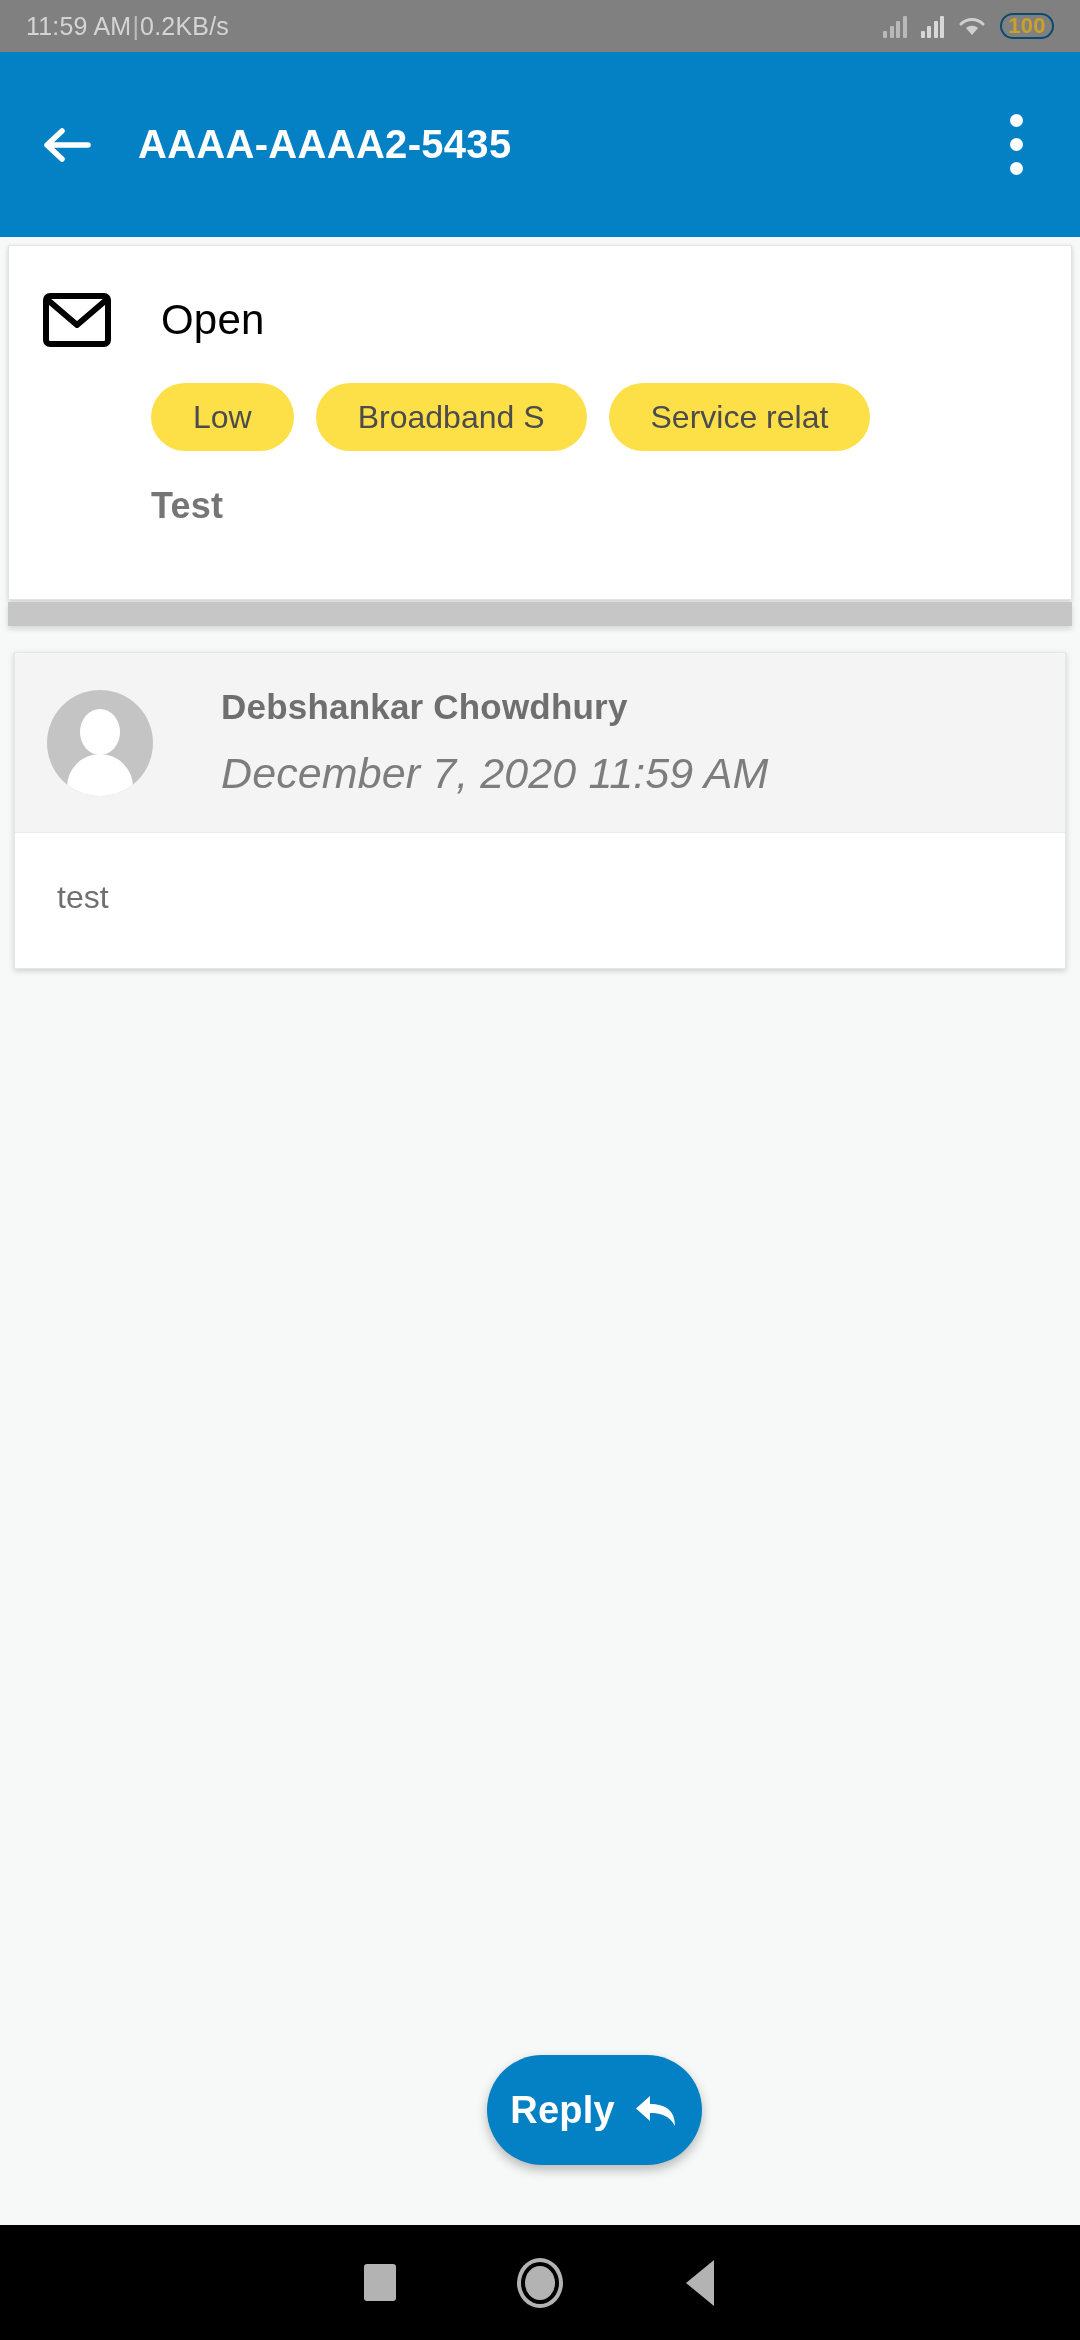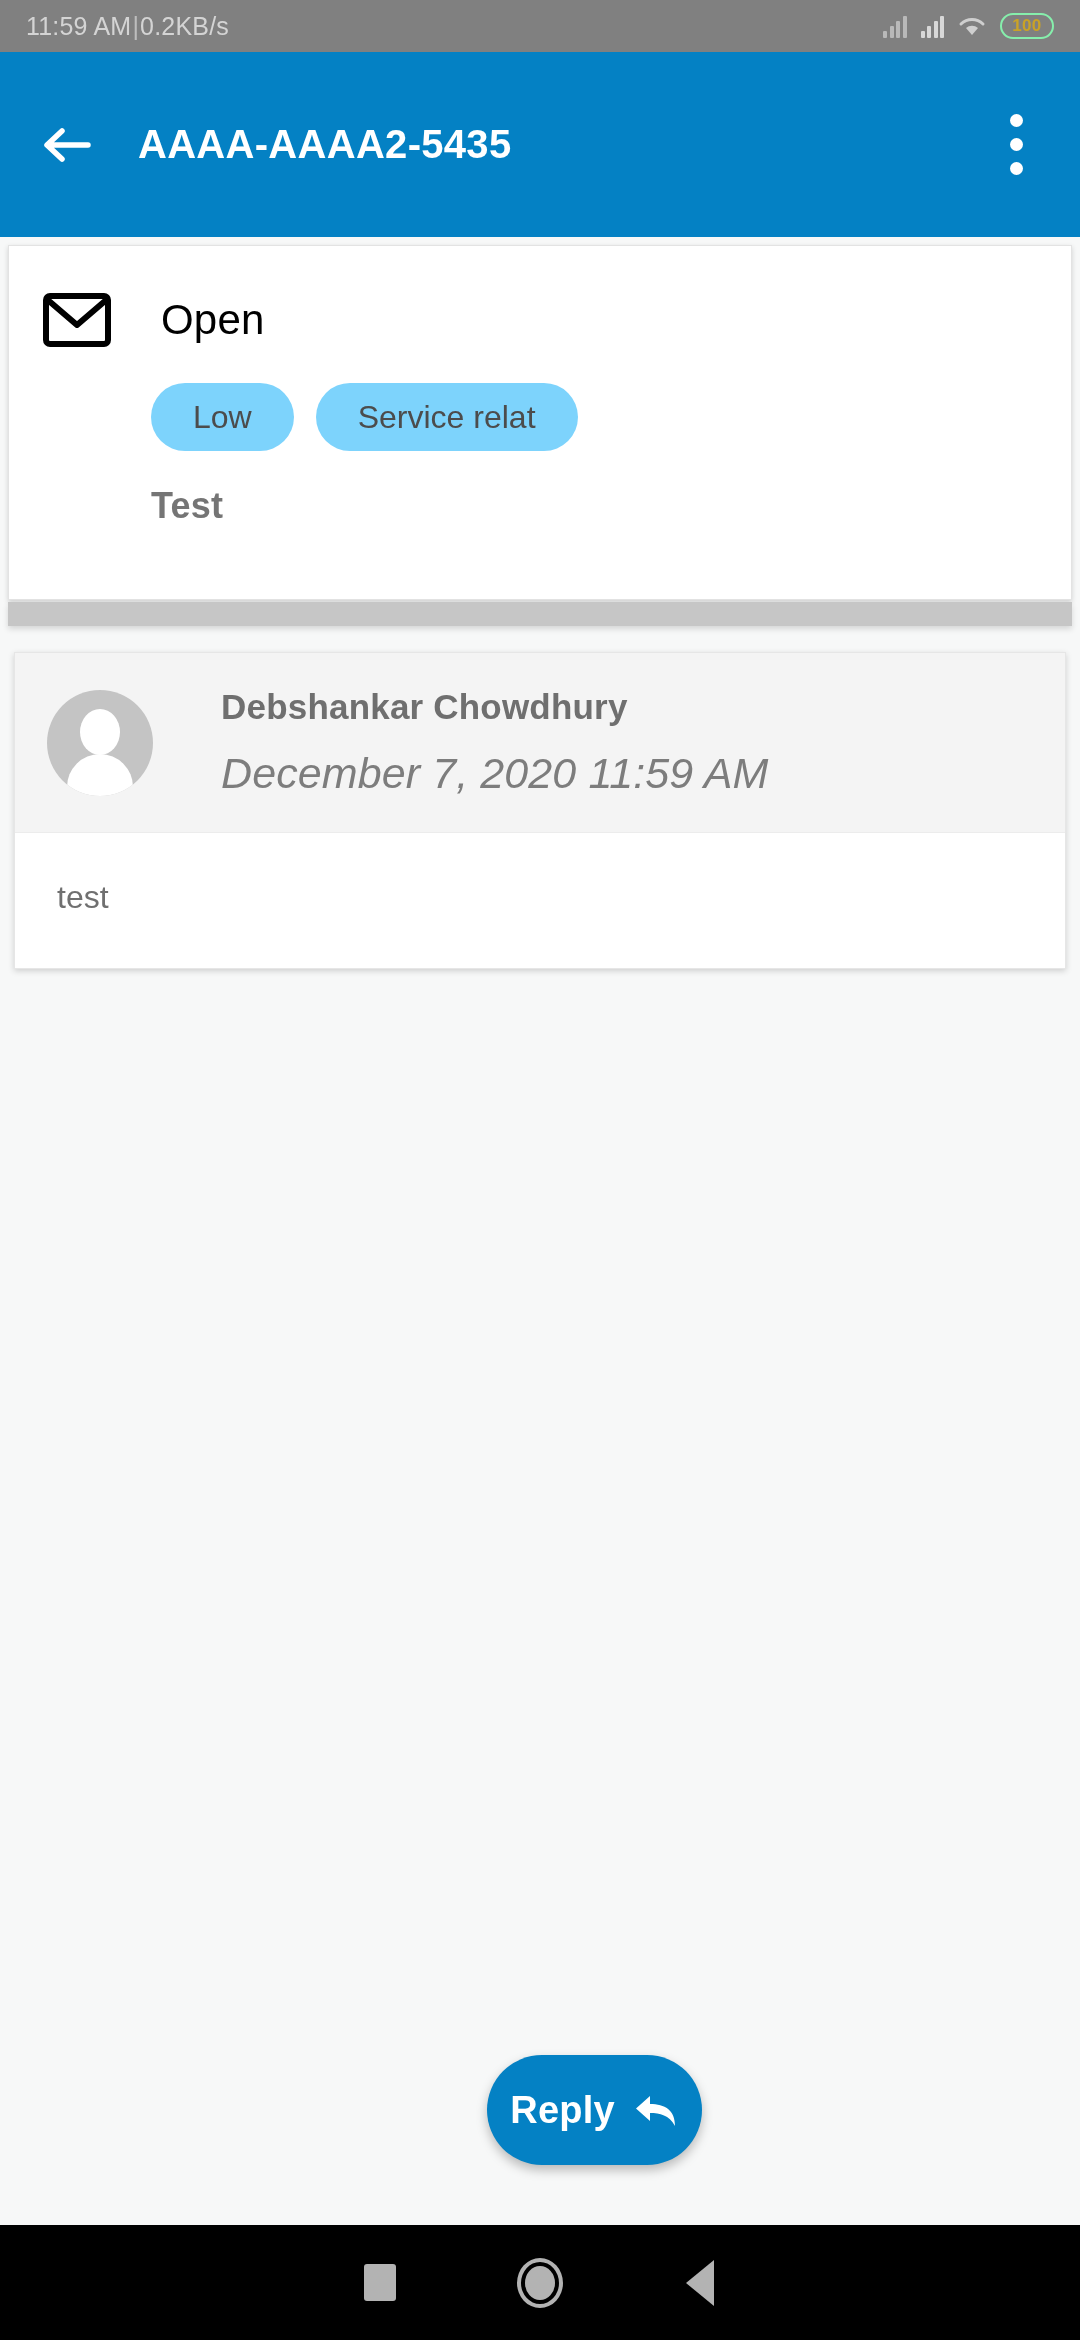--- a/index.html
+++ b/index.html
@@ -20,22 +20,22 @@
   .sb-left { font-size:25px; letter-spacing:.2px; white-space:nowrap; display:flex; align-items:center; gap:1px;}
   .sb-sep { color:#bdbdbd; }
   .sb-right { margin-left:auto; display:flex; align-items:center; gap:14px; }
   .sig { display:flex; align-items:flex-end; gap:2.5px; height:24px; }
   .sig i { display:block; width:4px; background:#b9b9b9; border-radius:1px; }
   .sig i:nth-child(1){height:7px;} .sig i:nth-child(2){height:12px;}
   .sig i:nth-child(3){height:17px;} .sig i:nth-child(4){height:22px;}
   .sig.full i { background:#d8d8d8; }
   .wifi { width:28px; height:22px; position:relative; }
   .batt {
-    min-width:54px; height:26px; border:2px solid #86efac; border-radius:13px;
-    color:#c9a227; font-size:17px; font-weight:bold; display:flex;
+    min-width:54px; height:26px; border:2px solid #0c4a6e; border-radius:13px;
+    color:#c9a227; font-size:22px; font-weight:bold; display:flex;
     align-items:center; justify-content:center; letter-spacing:.3px;
   }
 
   
   .appbar {
     position:absolute; top:52px; left:0; width:1080px; height:185px;
     background:#0481c4; display:flex; align-items:center; padding:0 34px;
   }
   .back-arrow { width:66px; height:66px; position:relative; flex:none; }
   .appbar-title {
@@ -54,21 +54,21 @@
   }
   .status-row { display:flex; align-items:center; padding:47px 0 0 34px; }
   .env-icon { width:68px; height:54px; flex:none; }
   .status-label { font-size:42px; color:#000; margin-left:50px; letter-spacing:.2px; }
 
   .chips-row {
     display:flex; gap:22px; margin-top:36px; padding-left:142px;
     white-space:nowrap; overflow:hidden;
   }
   .chip {
-    background:#7dd3fc; border-radius:34px; height:68px;
+    background:#fde047; border-radius:34px; height:68px;
     display:flex; align-items:center; justify-content:center;
     padding:0 42px; font-size:32px; color:#4c4c4c; flex:none;
   }
   .subject {
     margin-top:34px; padding-left:142px;
     font-size:36px; font-weight:bold; color:#757575; letter-spacing:.2px;
   }
   .hscroll-track {
     position:absolute; left:8px; top:602px; width:1064px; height:24px;
     background:#c6c6c6; box-shadow:0 3px 6px rgba(0,0,0,.14);
@@ -173,20 +173,21 @@
         <svg viewBox="0 0 68 54" width="68" height="54">
           <rect x="3" y="3" width="62" height="48" rx="4" ry="4" stroke="#000" stroke-width="6" fill="none"></rect>
           <path d="M6 8 L34 32 L62 8" stroke="#000" stroke-width="6" fill="none" stroke-linecap="round" stroke-linejoin="round"></path>
         </svg>
       </span>
       <span class="status-label">Open</span>
     </div>
 
     <div class="chips-row">
       <div class="chip">Low</div>
+      <div class="chip">Broadband S</div>
       <div class="chip">Service relat</div>
     </div>
 
     <div class="subject">Test</div>
   </div>
   <div class="hscroll-track"></div>
 
   <div class="msg-card">
     <div class="msg-head">
       <div class="avatar">

